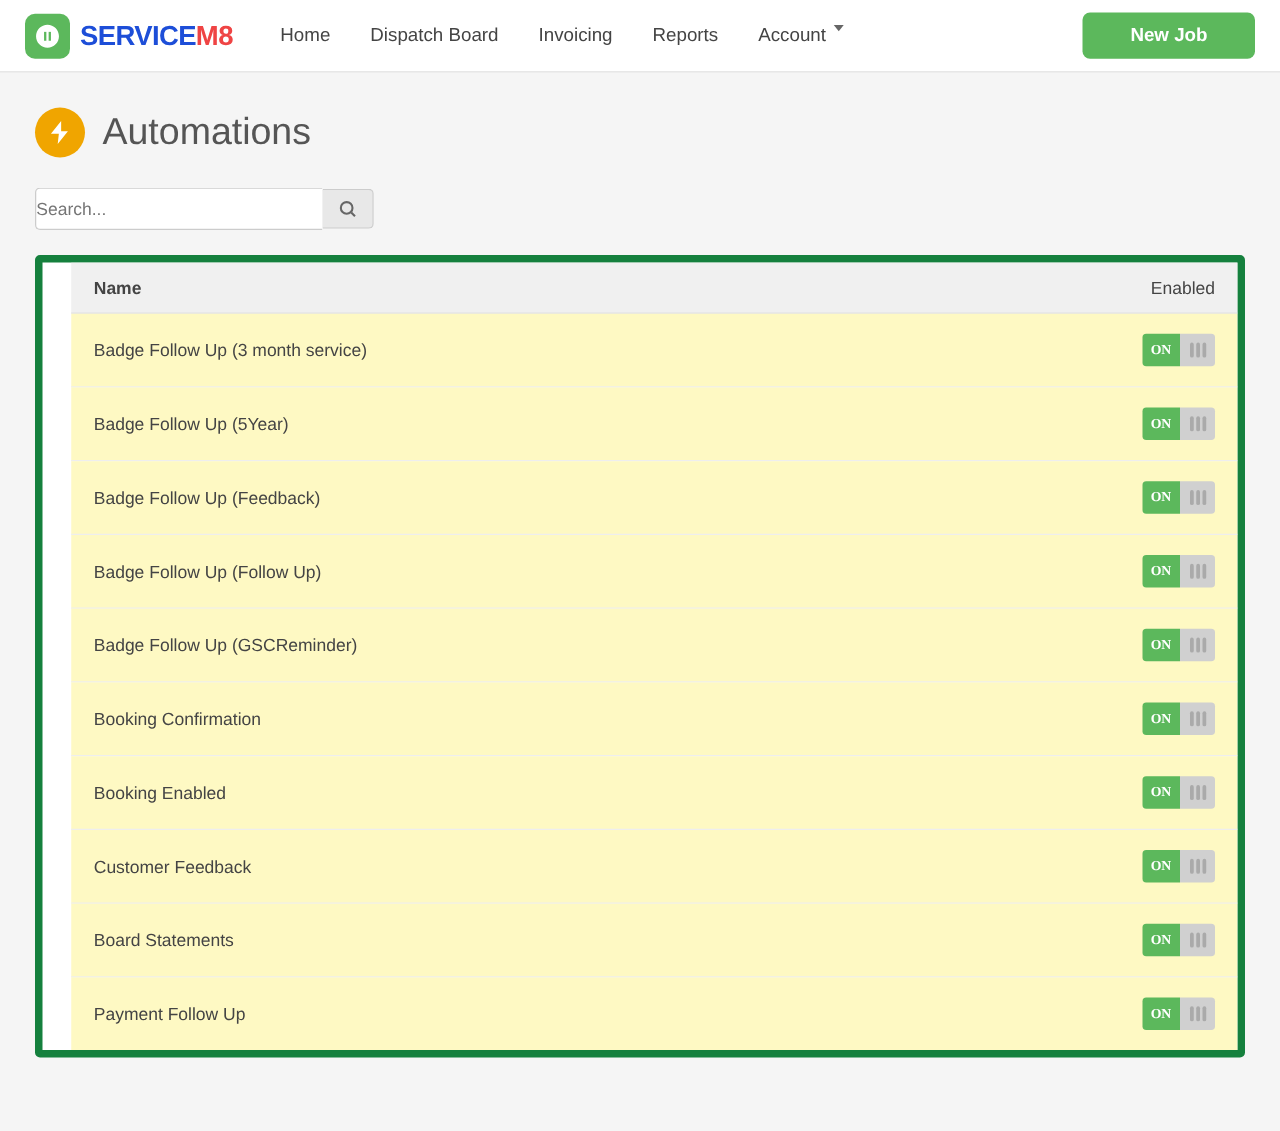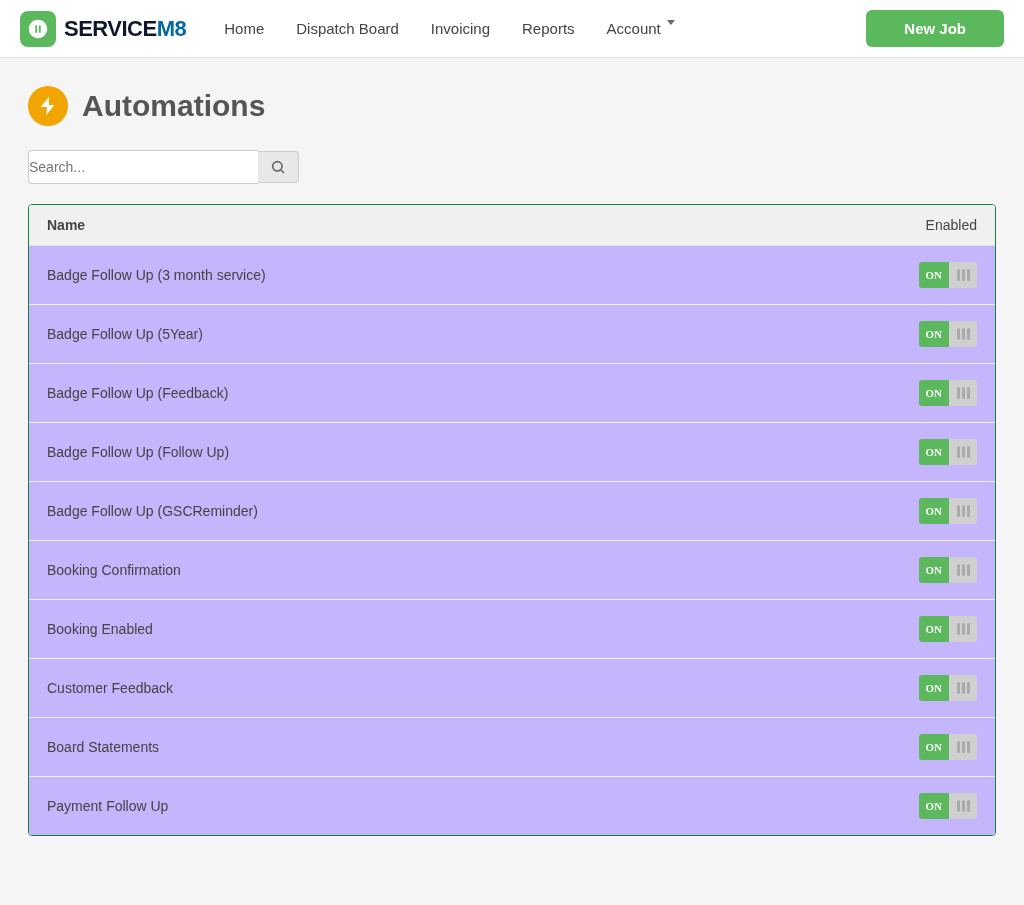--- a/index.html
+++ b/index.html
@@ -30,21 +30,21 @@
       justify-content: center;
       margin-right: 8px;
     }
     .logo-icon svg { width: 22px; height: 22px; }
     .logo-text {
       font-size: 22px;
       font-weight: 700;
       color: #444;
       letter-spacing: -0.5px;
     }
-    .logo-text span { color: #0f172a; }
+    .logo-text span { color: #1d4ed8; }
     .nav-link {
       padding: 8px 14px;
       font-size: 15px;
       color: #444;
       cursor: pointer;
       border-radius: 4px;
       display: flex;
       align-items: flex-start;
       gap: 4px;
       text-decoration: none;
@@ -90,21 +90,21 @@
       background: #f0a500;
       border-radius: 50%;
       display: flex;
       align-items: center;
       justify-content: center;
       flex-shrink: 0;
     }
     .title-icon svg { width: 22px; height: 22px; }
     .page-title {
       font-size: 30px;
-      font-weight: 700;
+      font-weight: 400;
       color: #555;
     }
 
     
     .search-row {
       display: flex;
       align-items: center;
       gap: 0;
       margin-bottom: 20px;
     }
@@ -127,24 +127,25 @@
       cursor: pointer;
       display: flex;
       align-items: center;
       justify-content: center;
     }
     .search-btn svg { width: 16px; height: 16px; color: #666; }
 
     
     .automations-table {
       background: #fff;
-      border: 1px solid #15803d;
+      border: 6px solid #15803d;
       border-radius: 4px;
       width: 100%;
       overflow: hidden;
+      padding-left: 23px;
     }
     .table-header {
       display: flex;
       align-items: center;
       padding: 12px 18px;
       background: #f0f0f0;
       border-bottom: 1px solid #e0e0e0;
     }
     .col-name {
       flex: 1;
@@ -157,21 +158,21 @@
       text-align: right;
       font-size: 14px;
       font-weight: 400;
       color: #444;
     }
     .table-row {
       display: flex;
       align-items: center;
       padding: 16px 18px;
       border-bottom: 1px solid #eee;
-      background: #c4b5fd;
+      background: #fef9c3;
       cursor: pointer;
     }
     .table-row:last-child { border-bottom: none; }
     .row-name {
       flex: 1;
       font-size: 14px;
       color: #444;
     }
     .row-toggle {
       width: 100px;
@@ -221,21 +222,21 @@
 
 <nav class="navbar">
   <div class="navbar-logo">
     <div class="logo-icon">
       <svg viewBox="0 0 24 24" fill="white">
         <path d="M12 2C6.48 2 2 6.48 2 12s4.48 10 10 10 10-4.48 10-10S17.52 2 12 2zm-1 14H9V8h2v8zm4 0h-2V8h2v8z"></path>
         <path d="M8 6h8v2H8z" opacity="0.6"></path>
       </svg>
     </div>
     <span class="logo-text">
-      <span>SERVICE</span><span style="color:#0369a1">M8</span>
+      <span>SERVICE</span><span style="color:#ef4444">M8</span>
     </span>
   </div>
 
   <a class="nav-link">
     <span>Home</span>
   </a>
   <a class="nav-link">
     <span>Dispatch Board</span>
   </a>
   <a class="nav-link">

